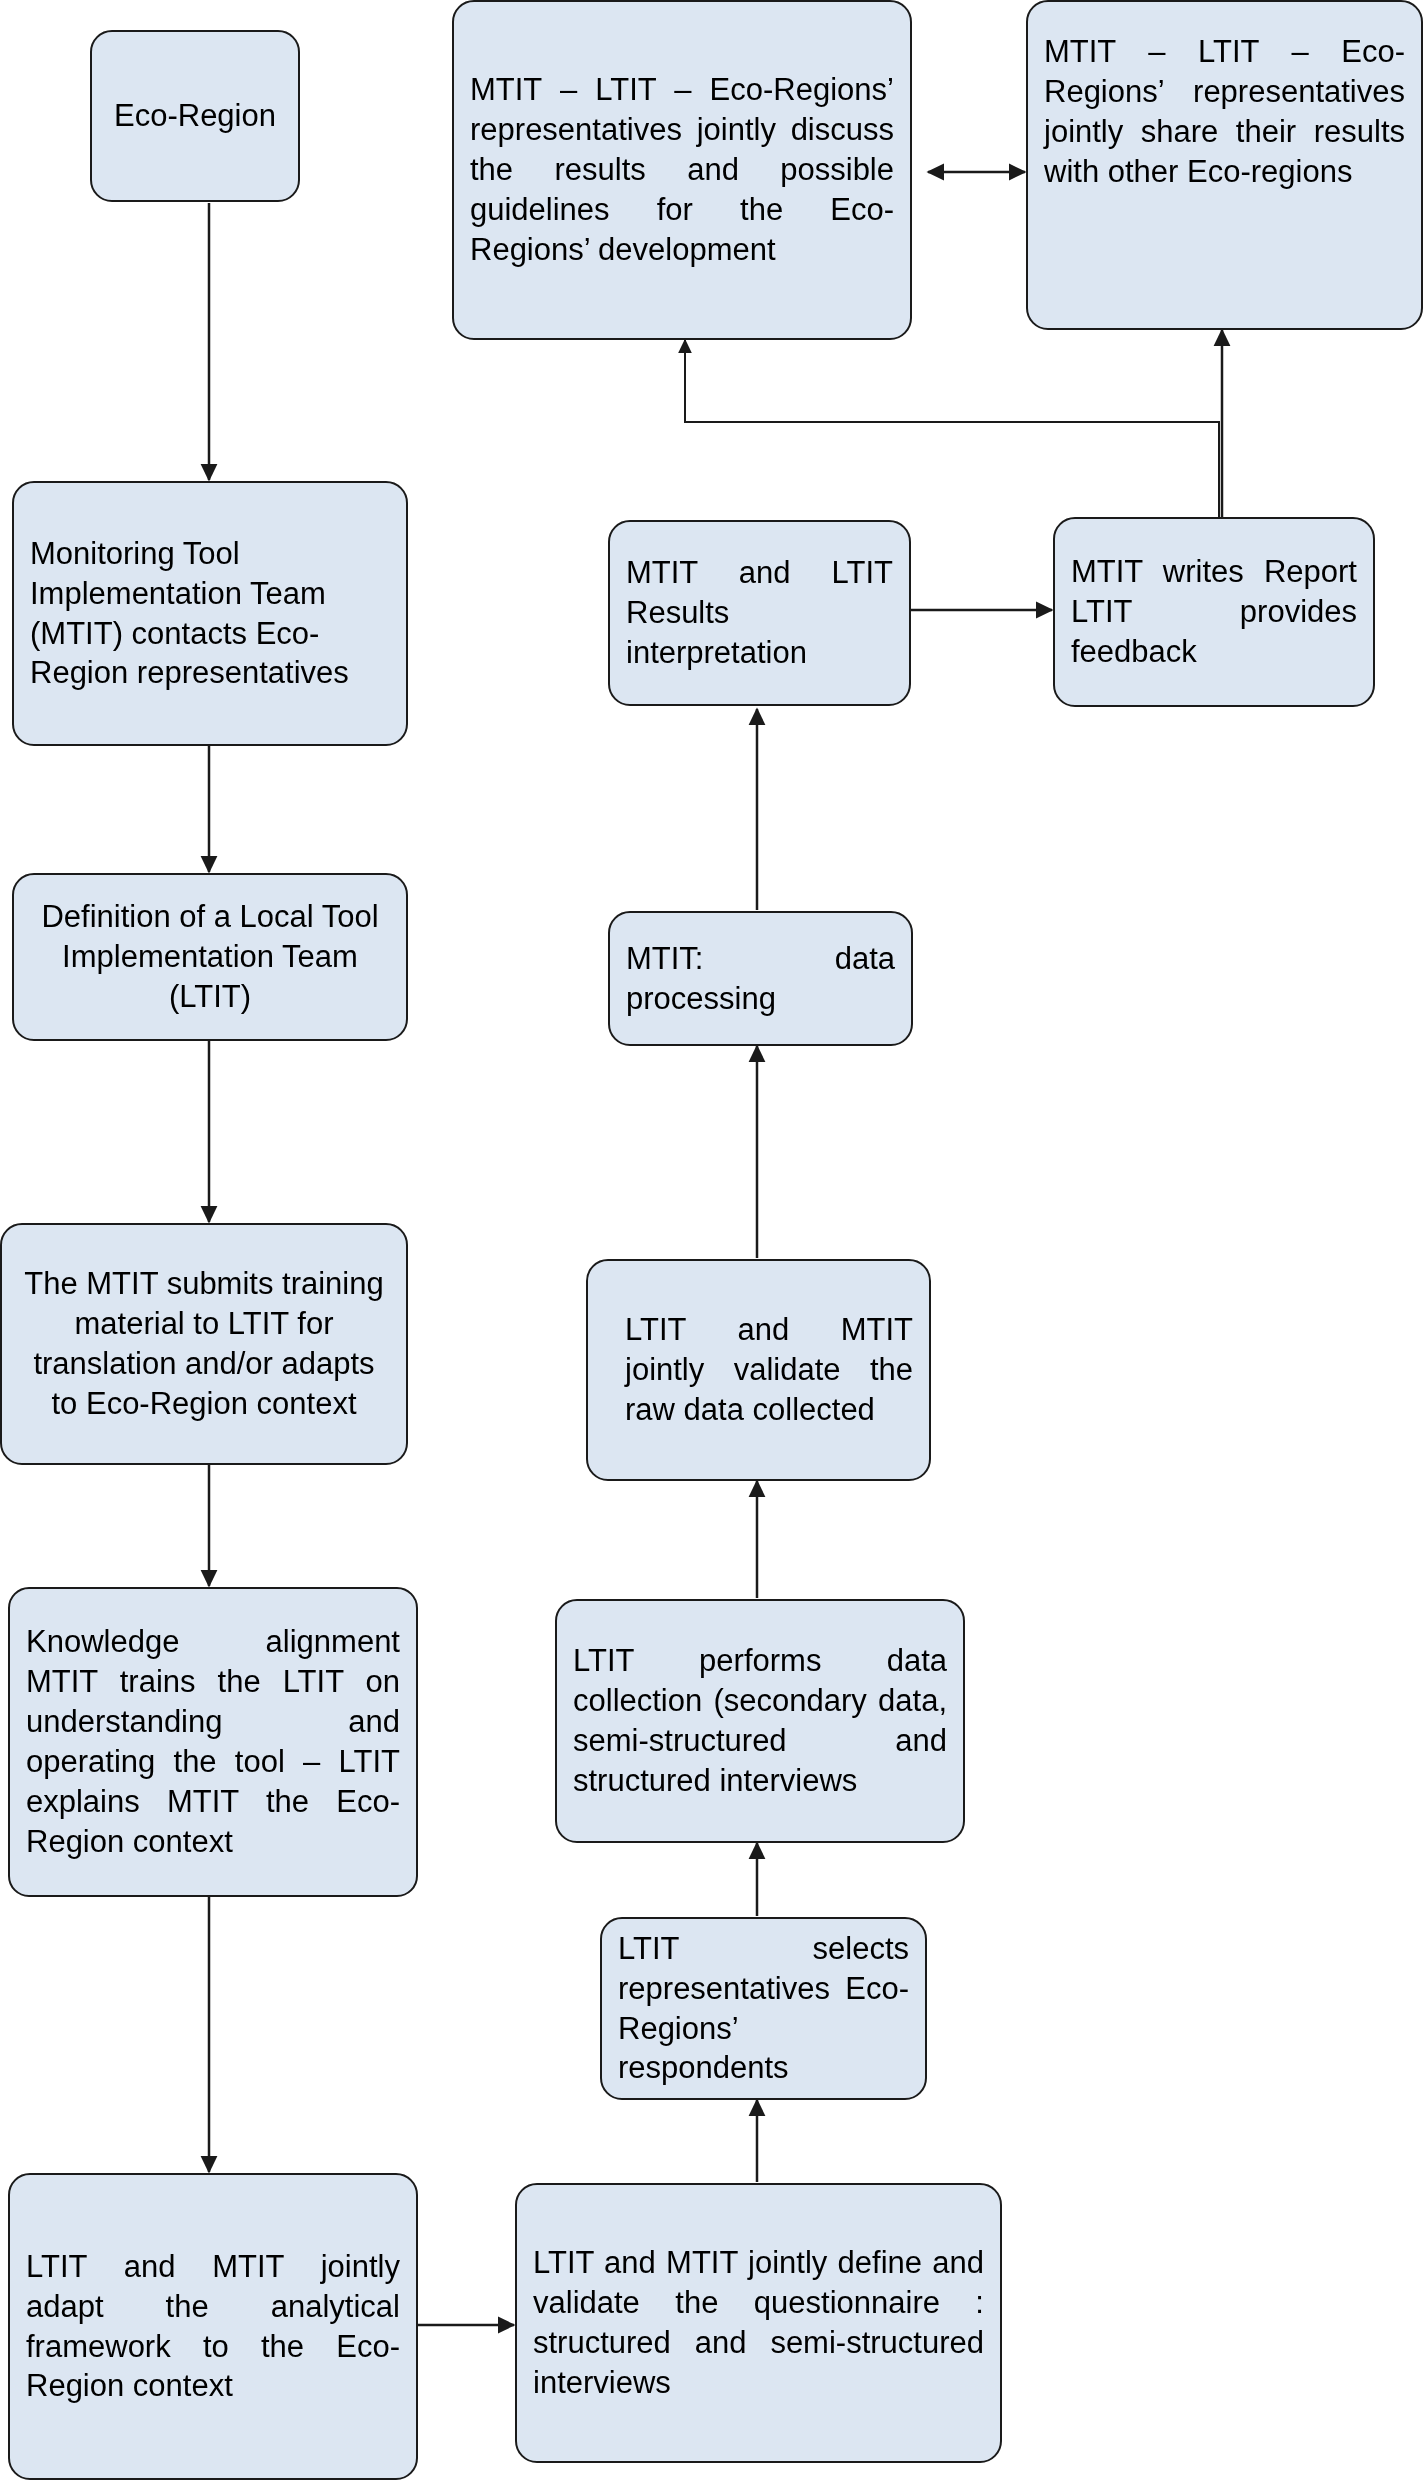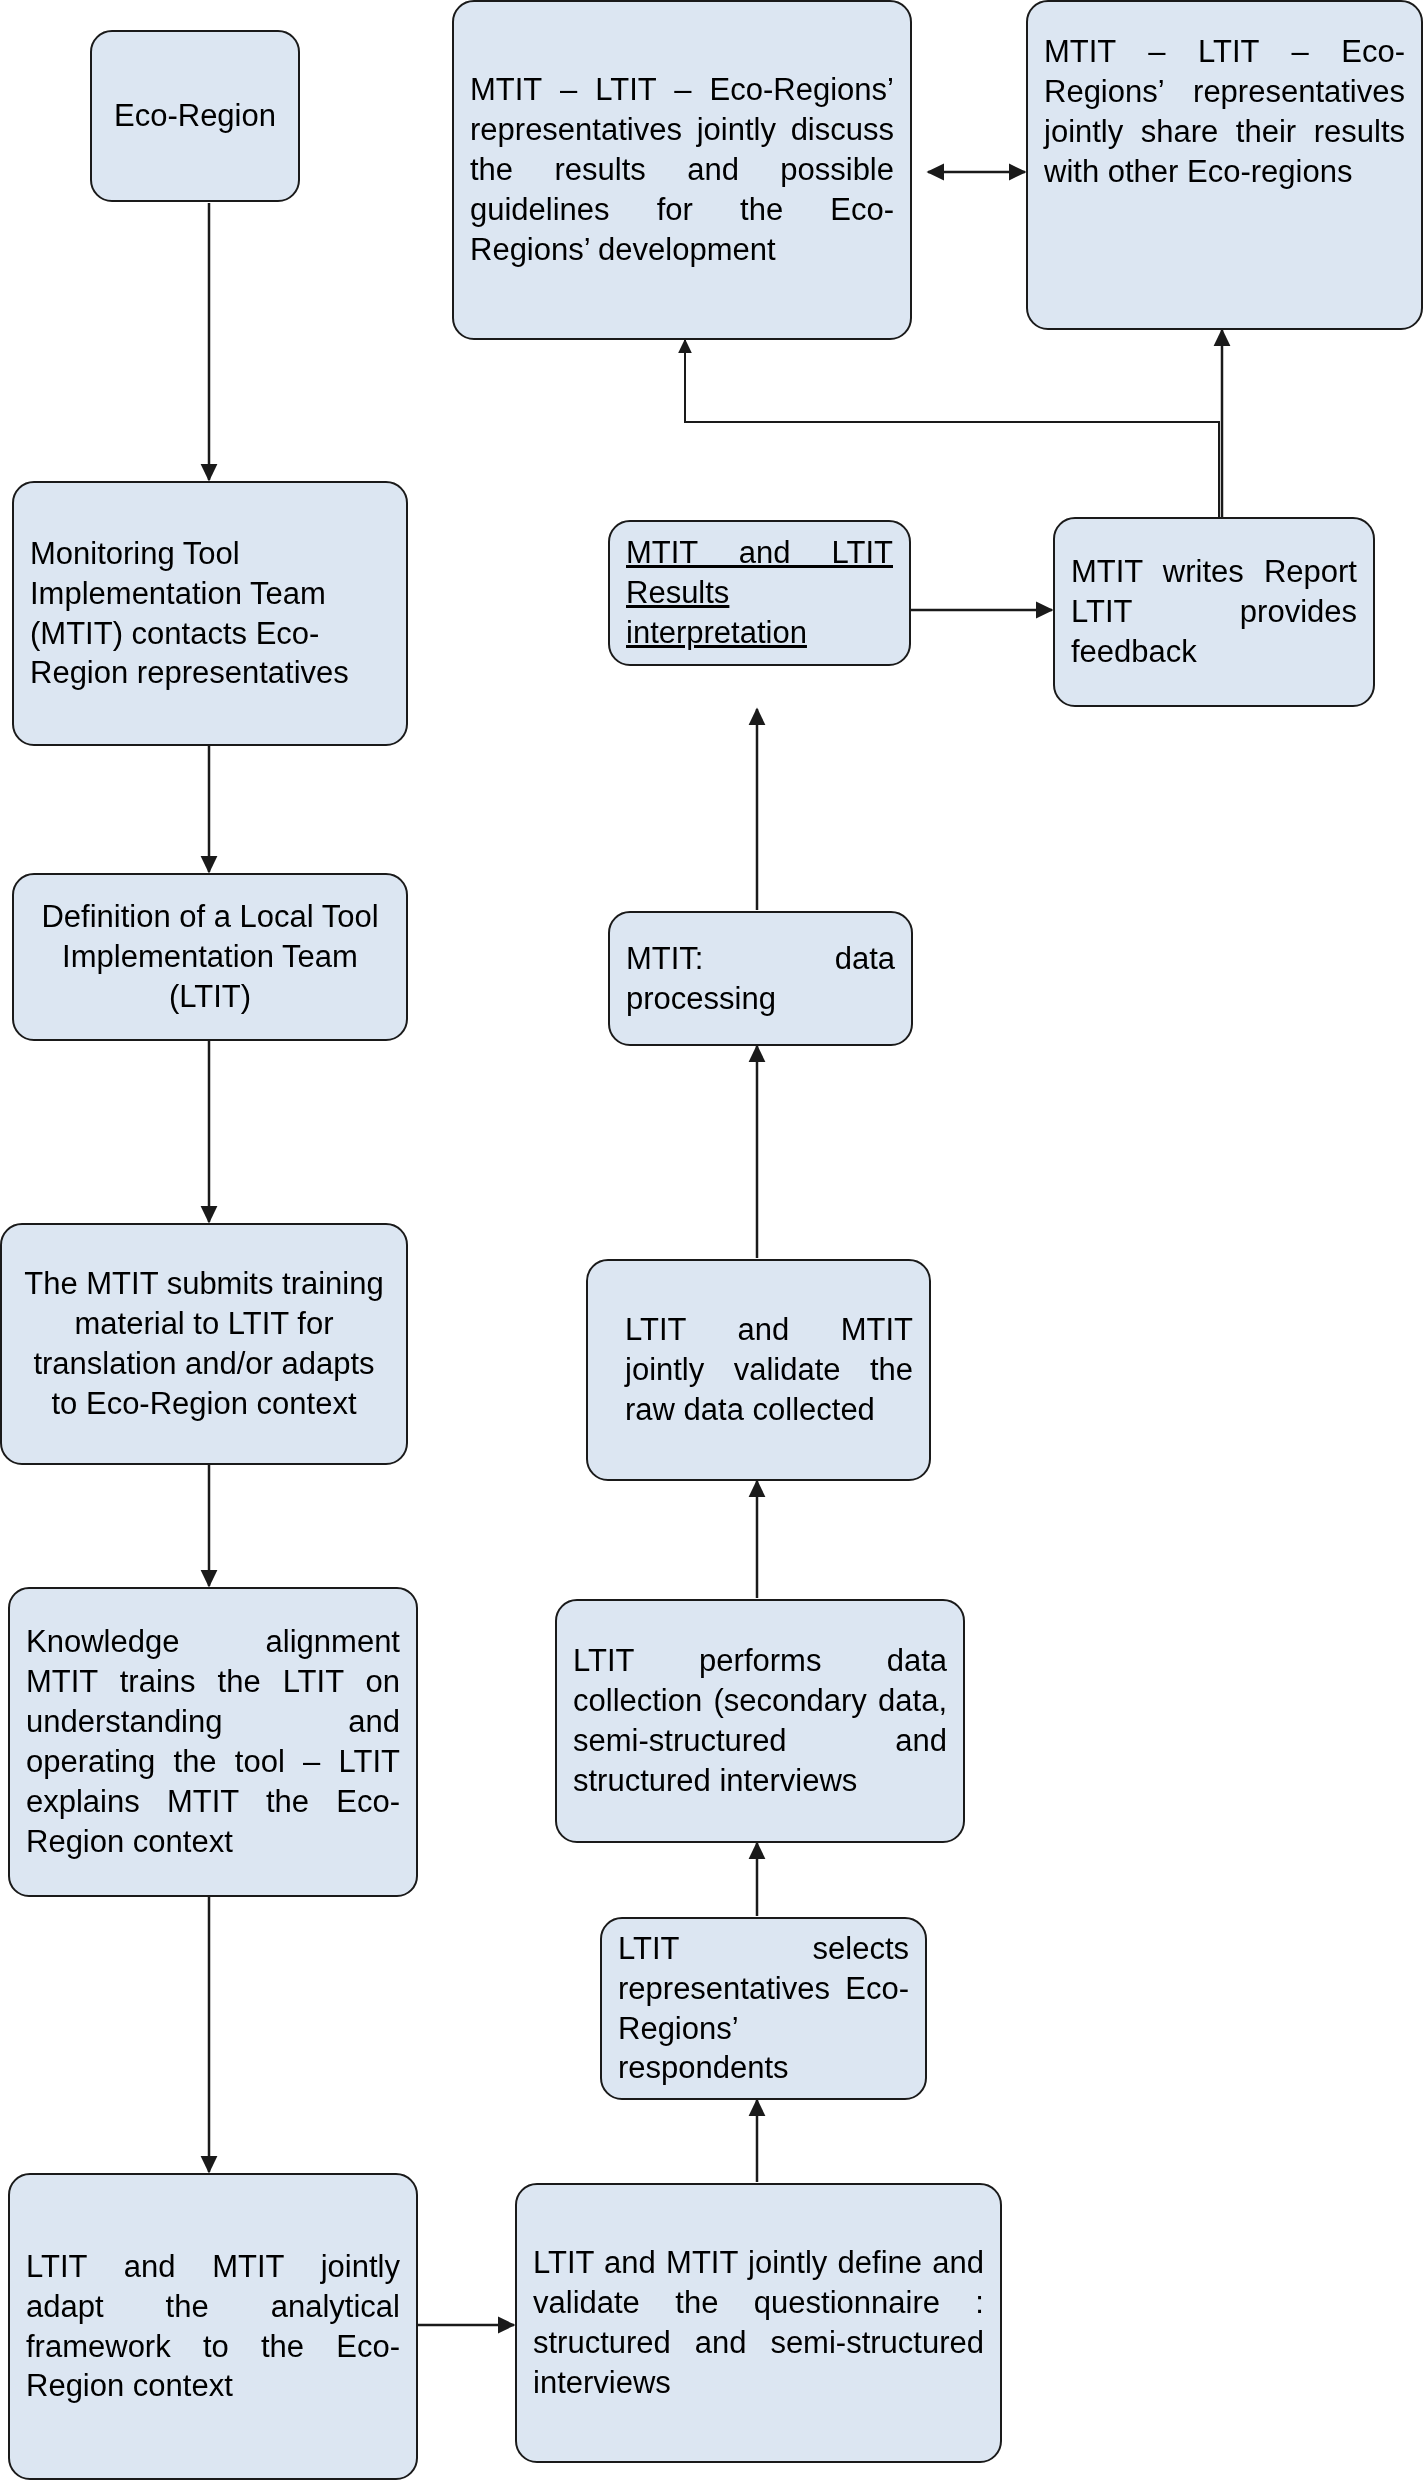--- a/index.html
+++ b/index.html
@@ -124,21 +124,21 @@
   </div>
 
   <div class="node justify" style="left:586px; top:1259px; width:345px; height:222px;padding-left:37px;">
     <span class="txt">LTIT and MTIT jointly validate the raw data collected</span>
   </div>
 
   <div class="node justify" style="left:608px; top:911px; width:305px; height:135px;">
     <span class="txt">MTIT: data processing</span>
   </div>
 
-  <div class="node justify" style="left:608px; top:520px; width:303px; height:146px;text-decoration:underline;">
+  <div class="node justify" style="left:608px; top:520px; width:303px; height:186px;">
     <span class="txt">MTIT and LTIT Results interpretation</span>
   </div>
 
   <div class="node justify" style="left:1053px; top:517px; width:322px; height:190px;">
     <span class="txt">MTIT writes Report LTIT provides feedback</span>
   </div>
 
   <div class="node justify" style="left:452px; top:0px; width:460px; height:340px;">
     <span class="txt">MTIT – LTIT – Eco-Regions’ representatives jointly discuss the results and possible guidelines for the Eco-Regions’ development</span>
   </div>

